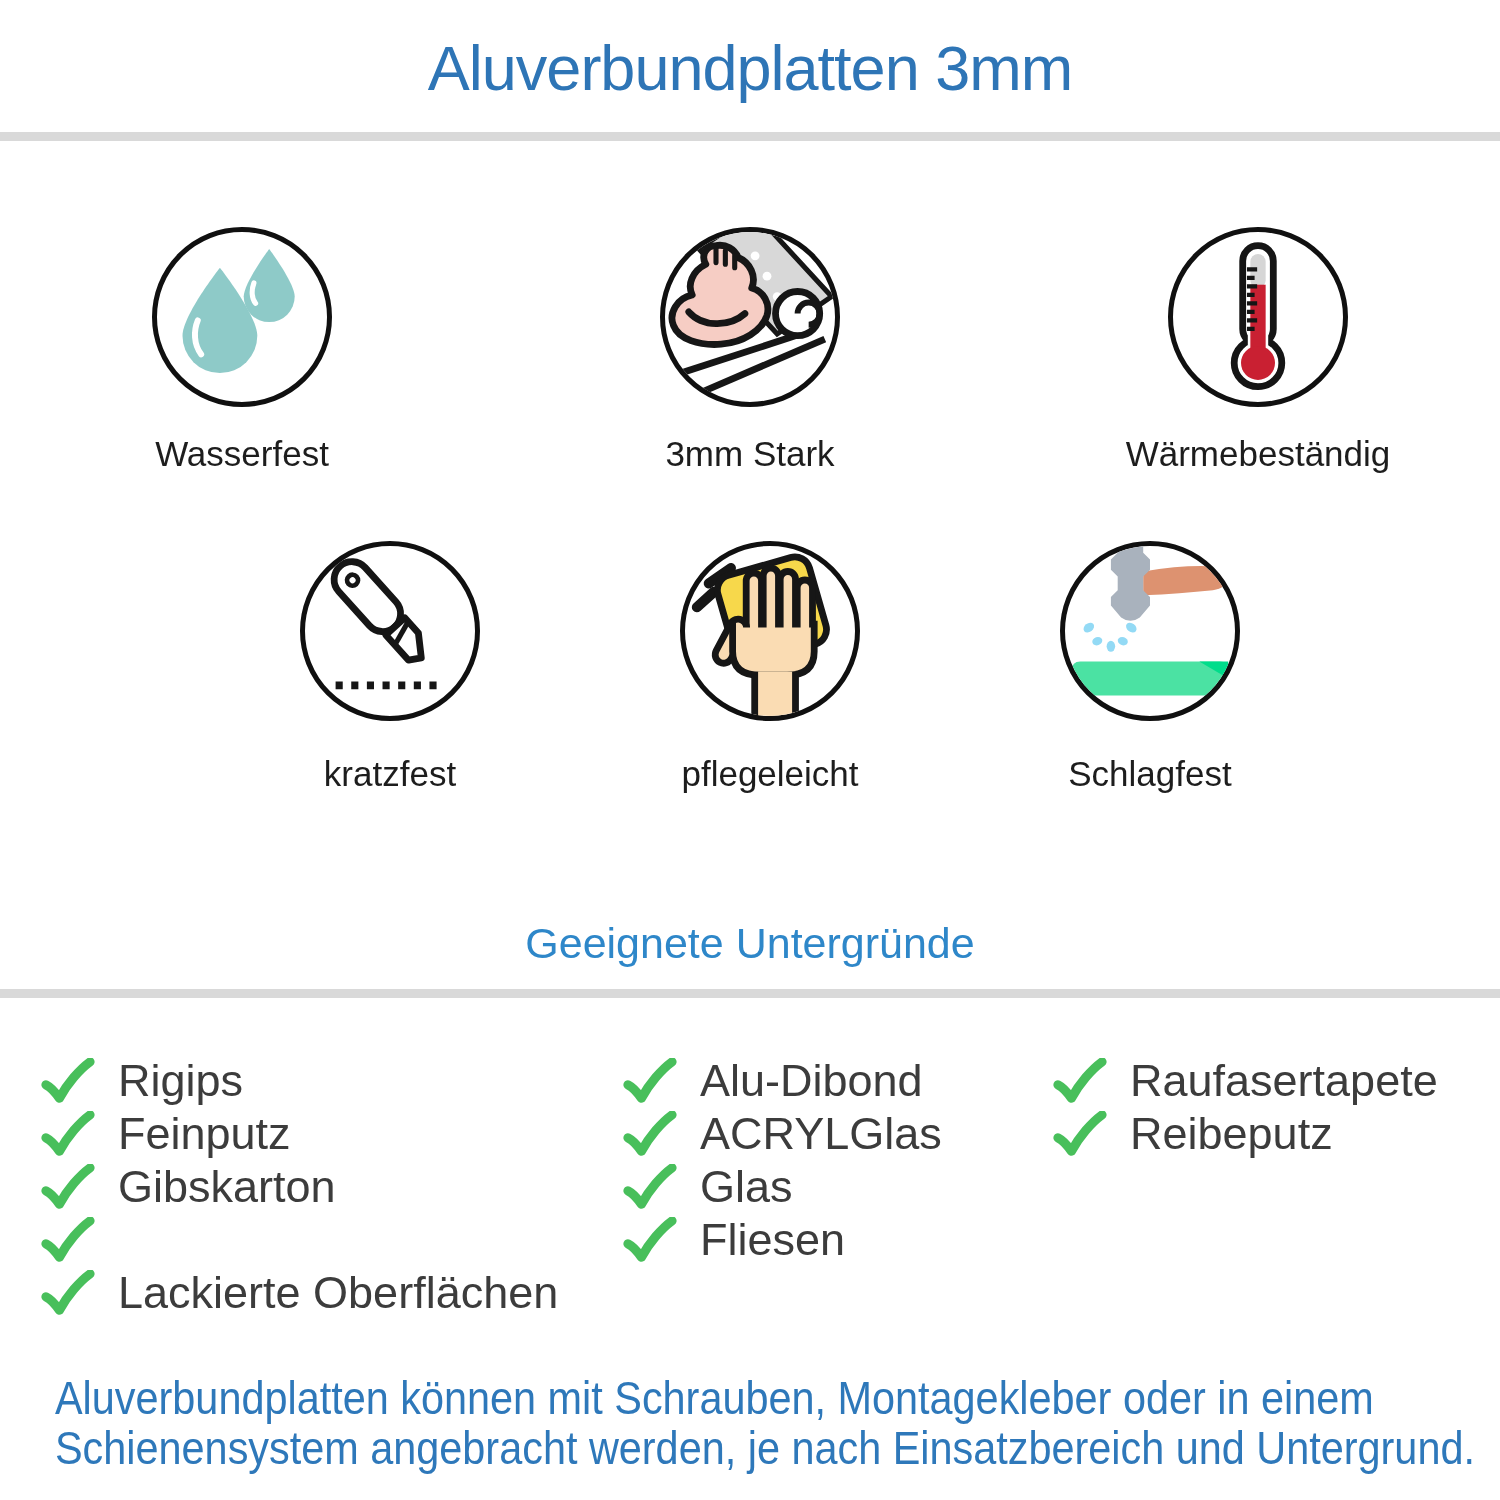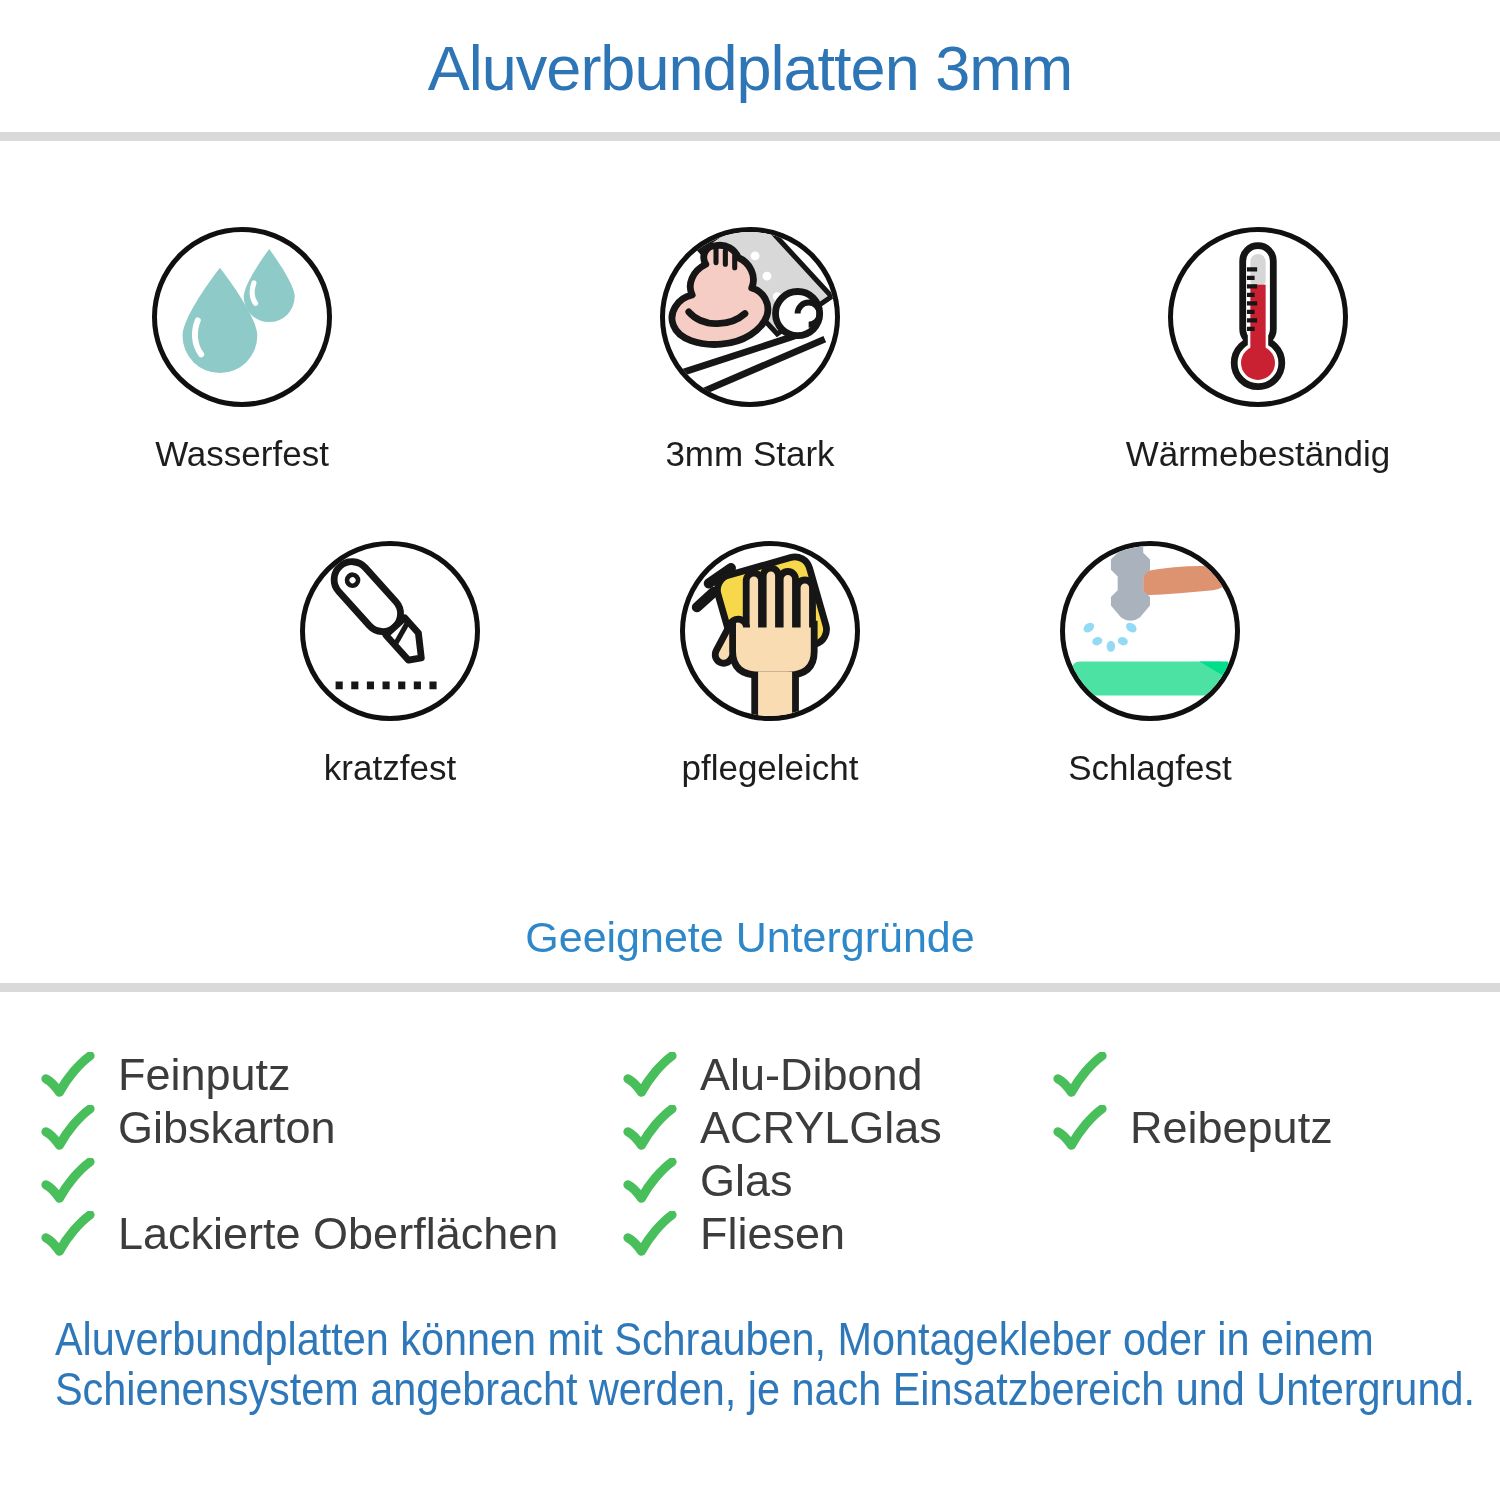--- a/index.html
+++ b/index.html
@@ -23,21 +23,21 @@
     color:#2e87c9;letter-spacing:0;
   }
   .divider{width:1500px;height:9px;background:#d9d9d9;}
 
   
   .feature-row{display:flex;justify-content:space-around;align-items:flex-start;}
   .row-1{margin-top:86px;padding:0 10px;gap:44px;}
   .row-2{width:1140px;margin:66px 0 0 200px;}
   .feature{display:flex;flex-direction:column;align-items:center;}
   .row-1 .feature{width:25%;}
-  .row-2 .feature{width:33.33%;}
+  .row-2 .feature{width:33.33%;gap:6px;}
   .icon-circle{
     width:180px;height:180px;border:5px solid #101010;border-radius:50%;
     background:#fff;overflow:hidden;position:relative;box-sizing:border-box;flex:none;
   }
   .icon-circle svg{position:absolute;left:0;top:0;width:100%;height:100%;}
   .feature-label{
     margin-top:26px;font-size:35px;line-height:42px;color:#1d1d1d;
     text-align:center;white-space:nowrap;
   }
 
@@ -181,20 +181,26 @@
   <h2 class="h-section">Geeignete Untergründe</h2>
   <div class="divider"></div>
 
   <div class="checklist">
 
     <div class="check-col">
       <div class="check-item">
         <svg viewBox="0 0 56 48">
             <path d="M5 28 C9 30 15 36 19 42 C27 27 40 12 51 4" fill="none" stroke="#48bf5b" stroke-width="9.5" stroke-linecap="round" stroke-linejoin="round"></path>
           </svg>
+        <span>Rigips</span>
+      </div>
+      <div class="check-item">
+        <svg viewBox="0 0 56 48">
+            <path d="M5 28 C9 30 15 36 19 42 C27 27 40 12 51 4" fill="none" stroke="#48bf5b" stroke-width="9.5" stroke-linecap="round" stroke-linejoin="round"></path>
+          </svg>
         <span>Feinputz</span>
       </div>
       <div class="check-item">
         <svg viewBox="0 0 56 48">
             <path d="M5 28 C9 30 15 36 19 42 C27 27 40 12 51 4" fill="none" stroke="#48bf5b" stroke-width="9.5" stroke-linecap="round" stroke-linejoin="round"></path>
           </svg>
         <span>Gibskarton</span>
       </div>
       <div class="check-item">
         <svg viewBox="0 0 56 48">
@@ -234,20 +240,21 @@
           </svg>
         <span>Fliesen</span>
       </div>
     </div>
 
     <div class="check-col">
       <div class="check-item">
         <svg viewBox="0 0 56 48">
             <path d="M5 28 C9 30 15 36 19 42 C27 27 40 12 51 4" fill="none" stroke="#48bf5b" stroke-width="9.5" stroke-linecap="round" stroke-linejoin="round"></path>
           </svg>
+        <span>Raufasertapete</span>
       </div>
       <div class="check-item">
         <svg viewBox="0 0 56 48">
             <path d="M5 28 C9 30 15 36 19 42 C27 27 40 12 51 4" fill="none" stroke="#48bf5b" stroke-width="9.5" stroke-linecap="round" stroke-linejoin="round"></path>
           </svg>
         <span>Reibeputz</span>
       </div>
     </div>
 
   </div>

